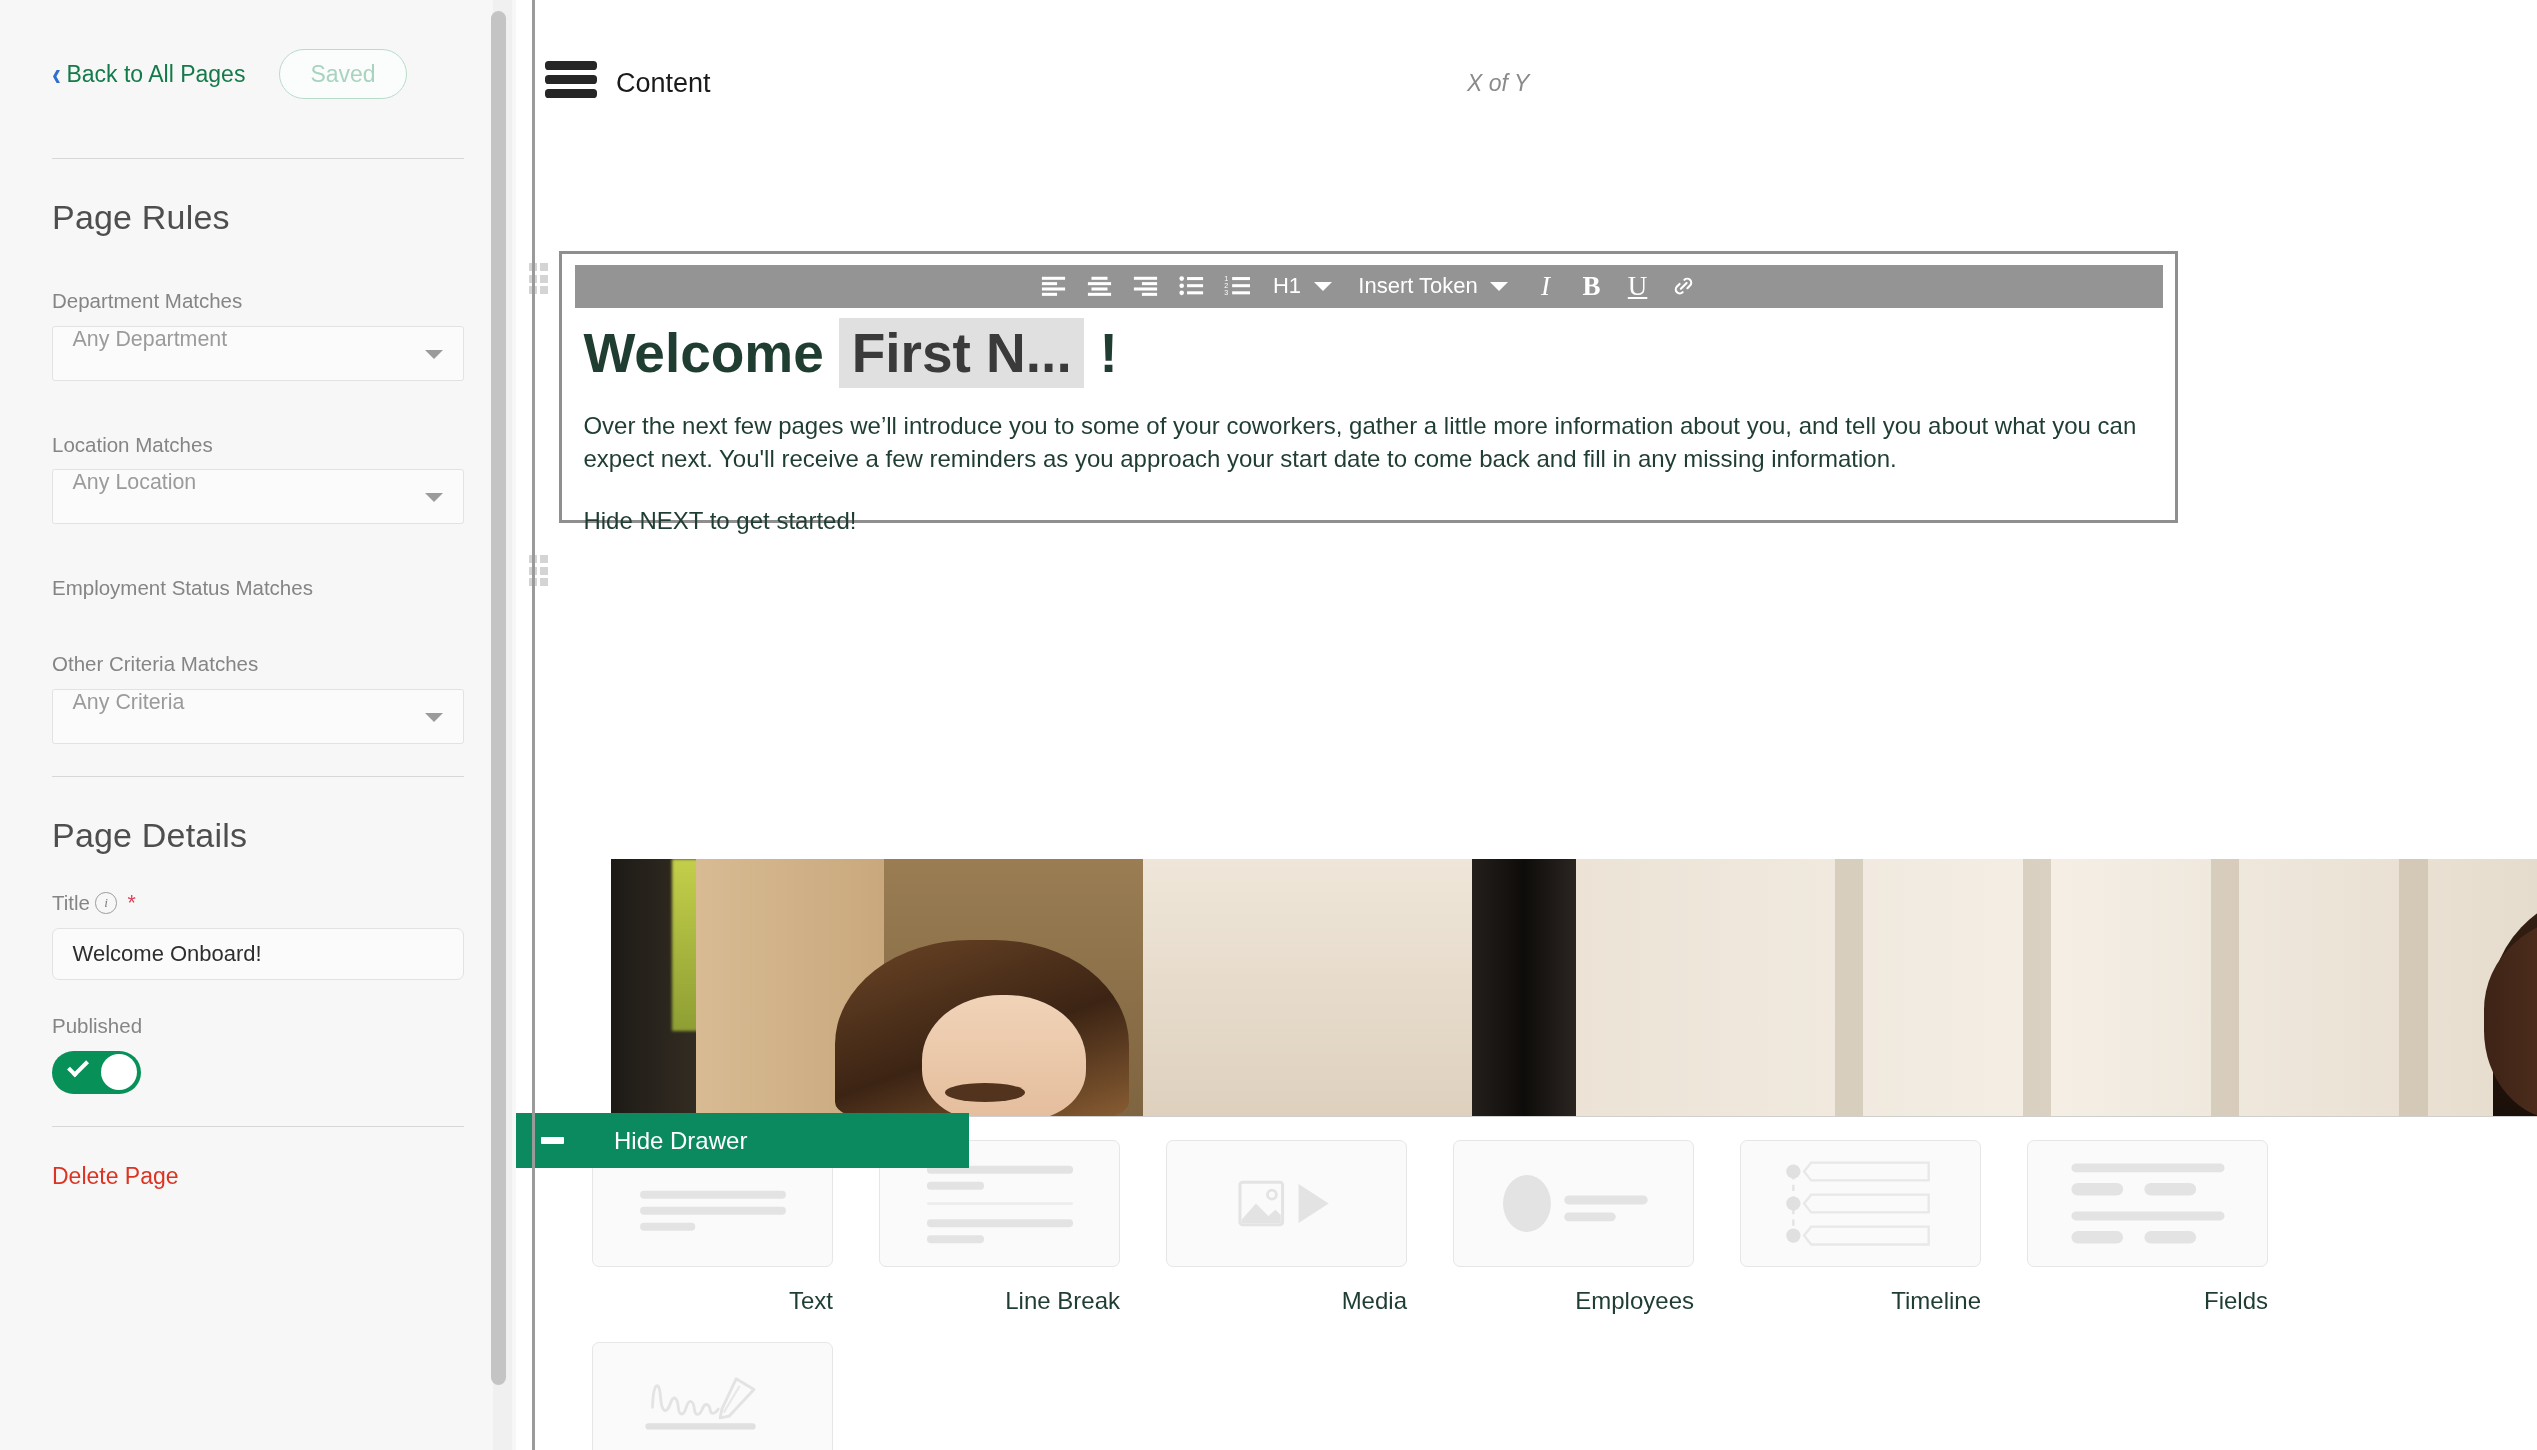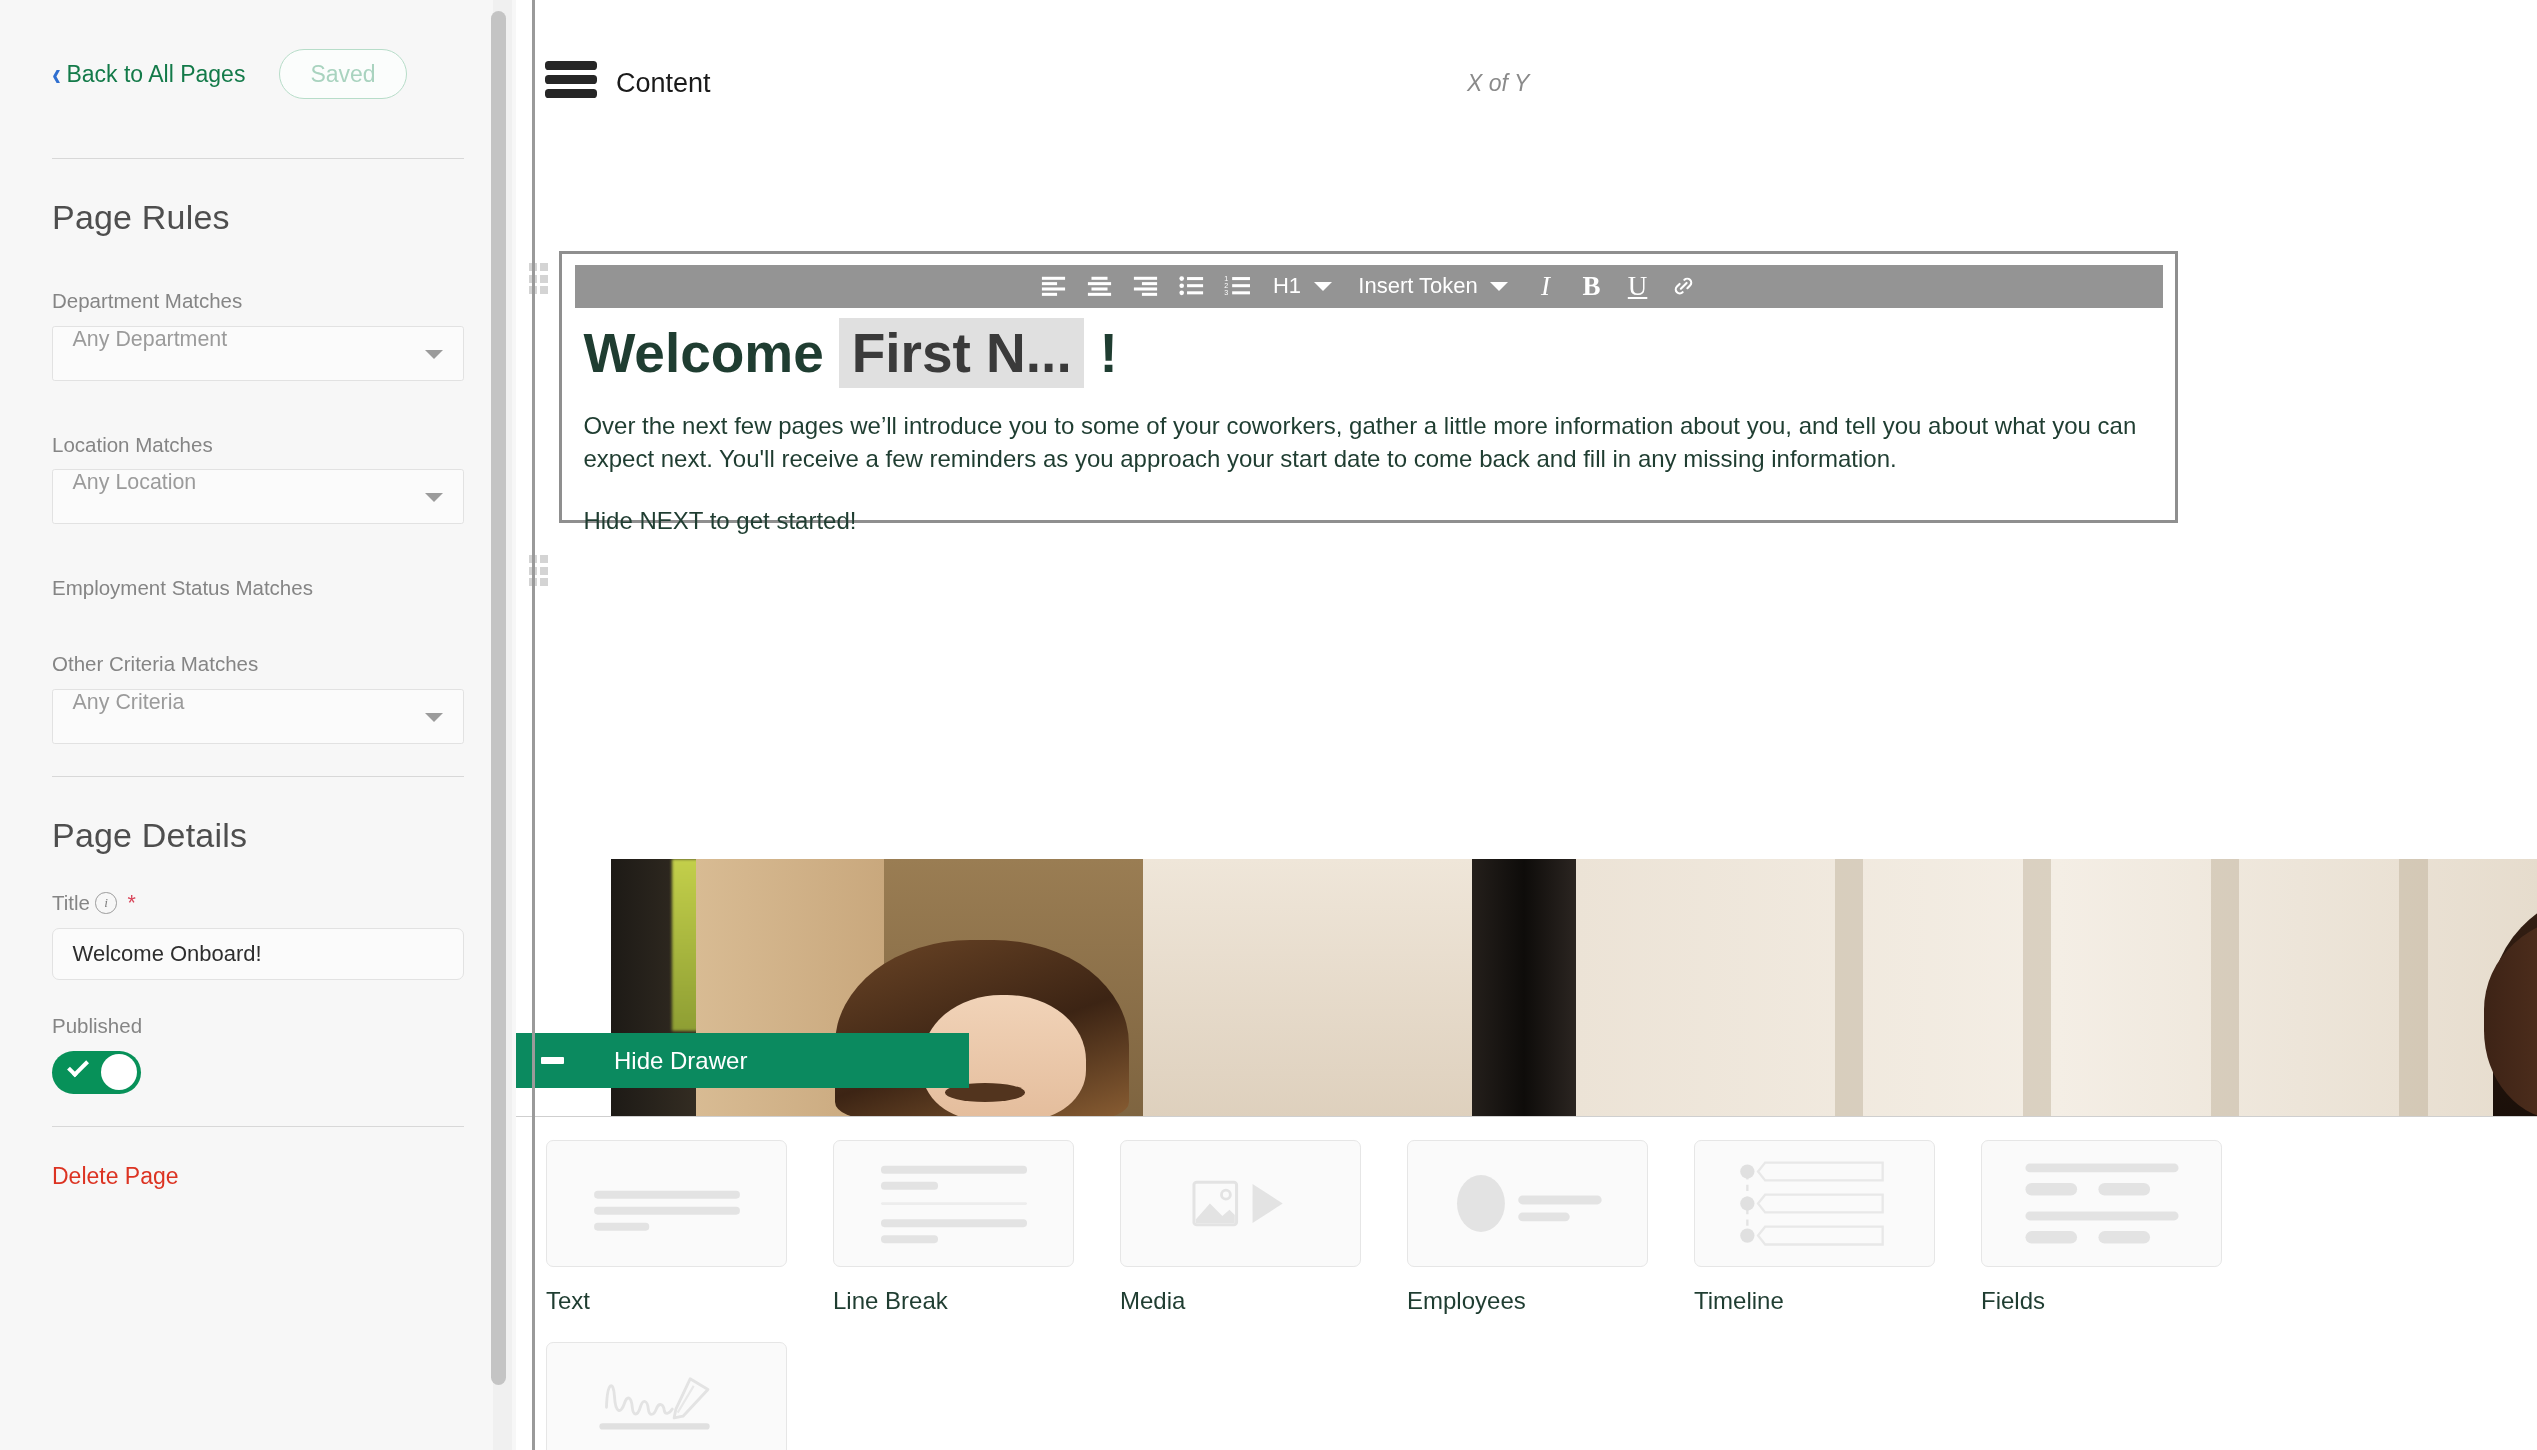--- a/index.html
+++ b/index.html
@@ -189,38 +189,38 @@
     border-radius: 42% 10% 0 0 / 48% 12% 0 0;
   }
   .h-man-face {
     position:absolute; left:79.6%; top:22%; width:7.5%; height:78%;
     background:linear-gradient(90deg,#3d2316,#6c4128);
     border-radius: 58% 18% 22% 44% / 46% 24% 30% 44%;
   }
 
   
   .drawer-bar {
-    position: absolute; left: 0px; top: 884px; width: 453px; height: 55px;
+    position: absolute; left: 0px; top: 964px; width: 453px; height: 55px;
     background: #0b8a5f; display: flex; align-items: center; z-index: 25;
   }
   .drawer-minus {
     width: 23px; height: 6.2px; background: #fff; margin-left: 25px; border-radius: 0.9px;
   }
   .drawer-label {
     color: #fff; font-size: 24px; margin-left: 50px;
   }
   .drawer-panel {
     position: absolute; left: 0; top: 967px; width: 100%; height: 484px; background: #fff;
     border-top: 1.8px solid #cfcfcf;
   }
   .blocks-grid {
     position: absolute; left: 30px; top: 23px;
     display: grid; grid-template-columns: repeat(6, 287px); row-gap: 27px;
   }
-  .block-item { width: 287px; display: flex; flex-direction: column; align-items: flex-start; cursor: pointer; }
+  .block-item { width: 287px; display: flex; flex-direction: column; align-items: flex-end; cursor: pointer; }
   .block-card {
     width: 241px; height: 127px; background: #fafafa;
     border: 0.9px solid #e6e6e6; border-radius: 7.1px;
     display: flex; align-items: center; justify-content: center;
   }
   .block-label { margin-top: 19.6px; font-size: 24px; color: #1f3d31; }
 </style>
 </head>
 <body>
 

